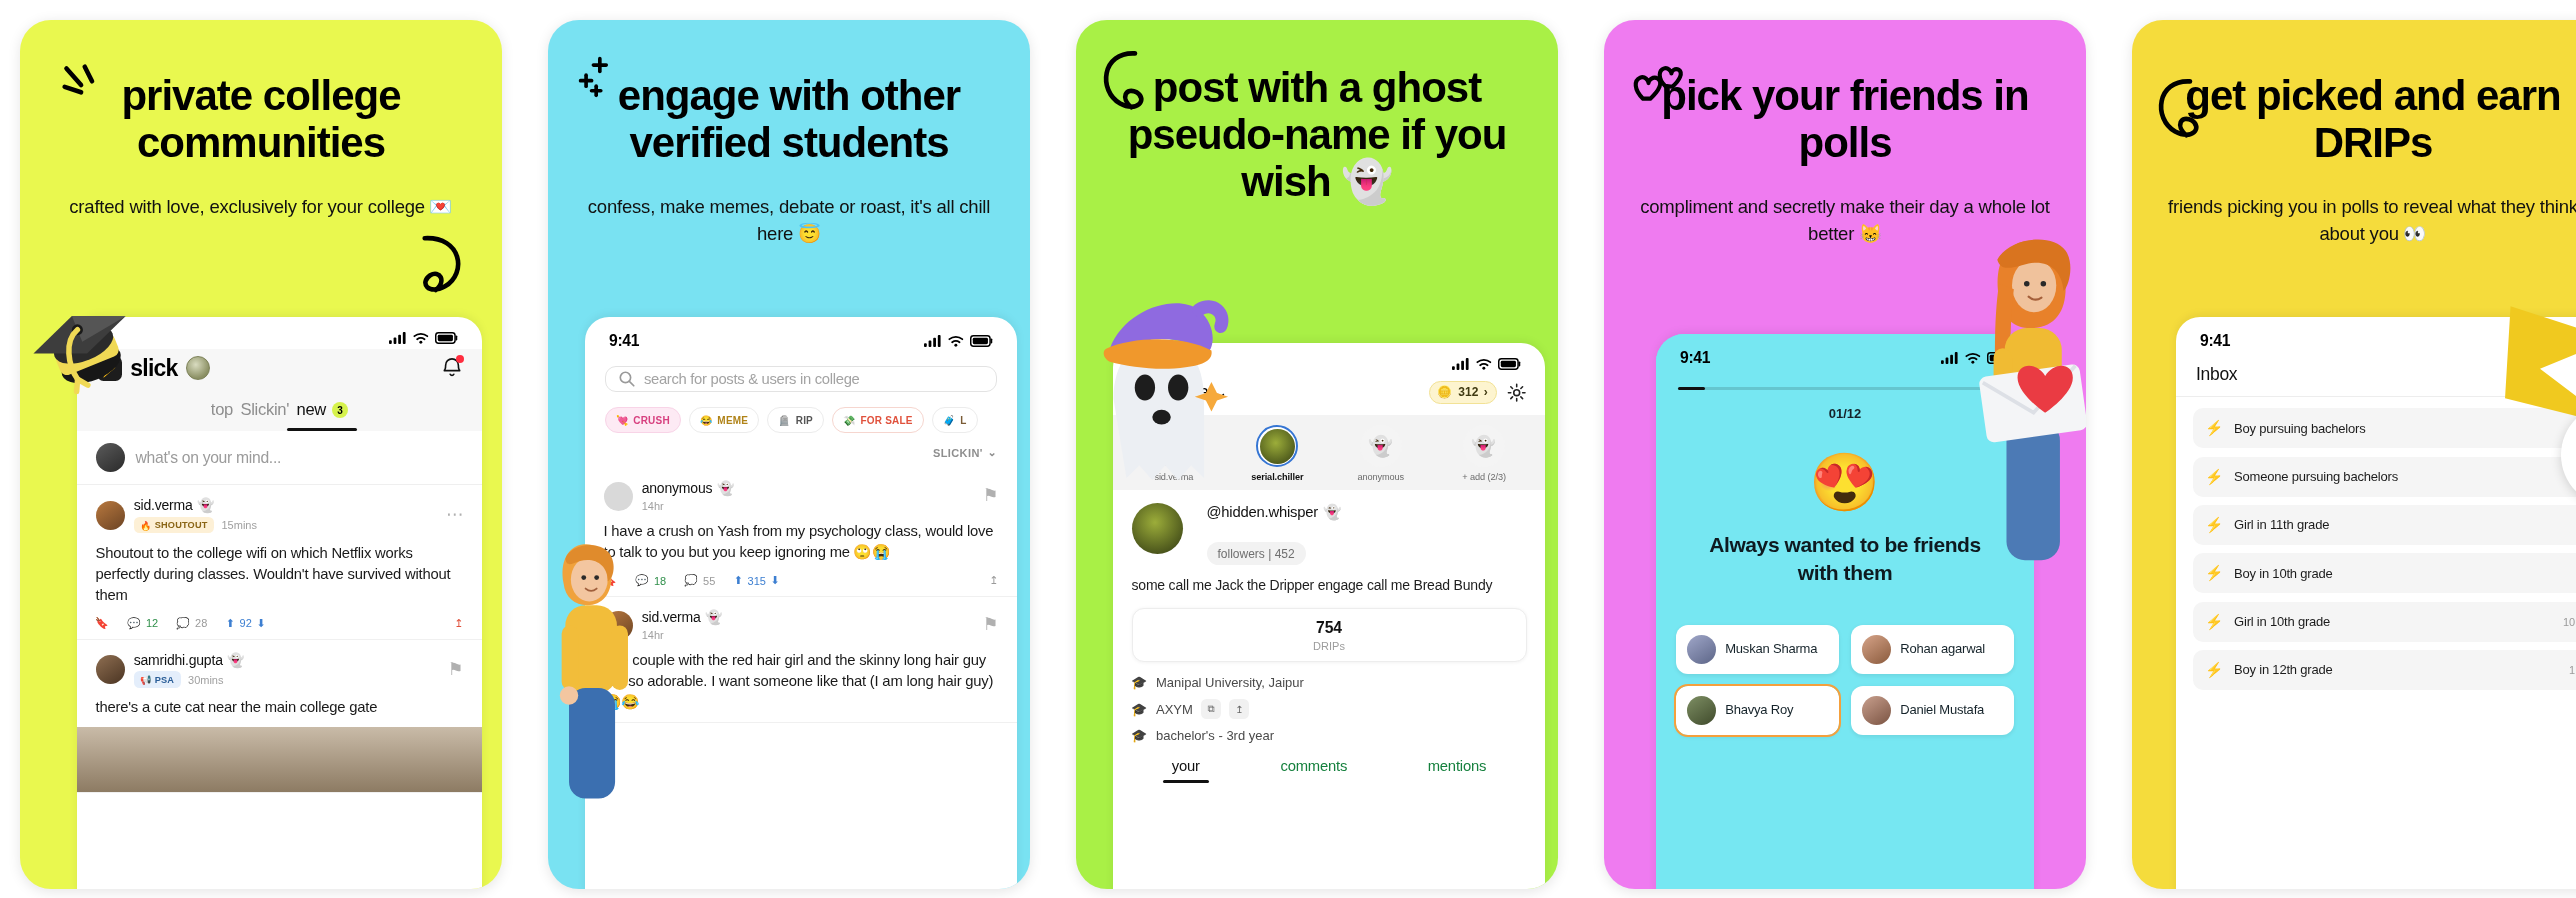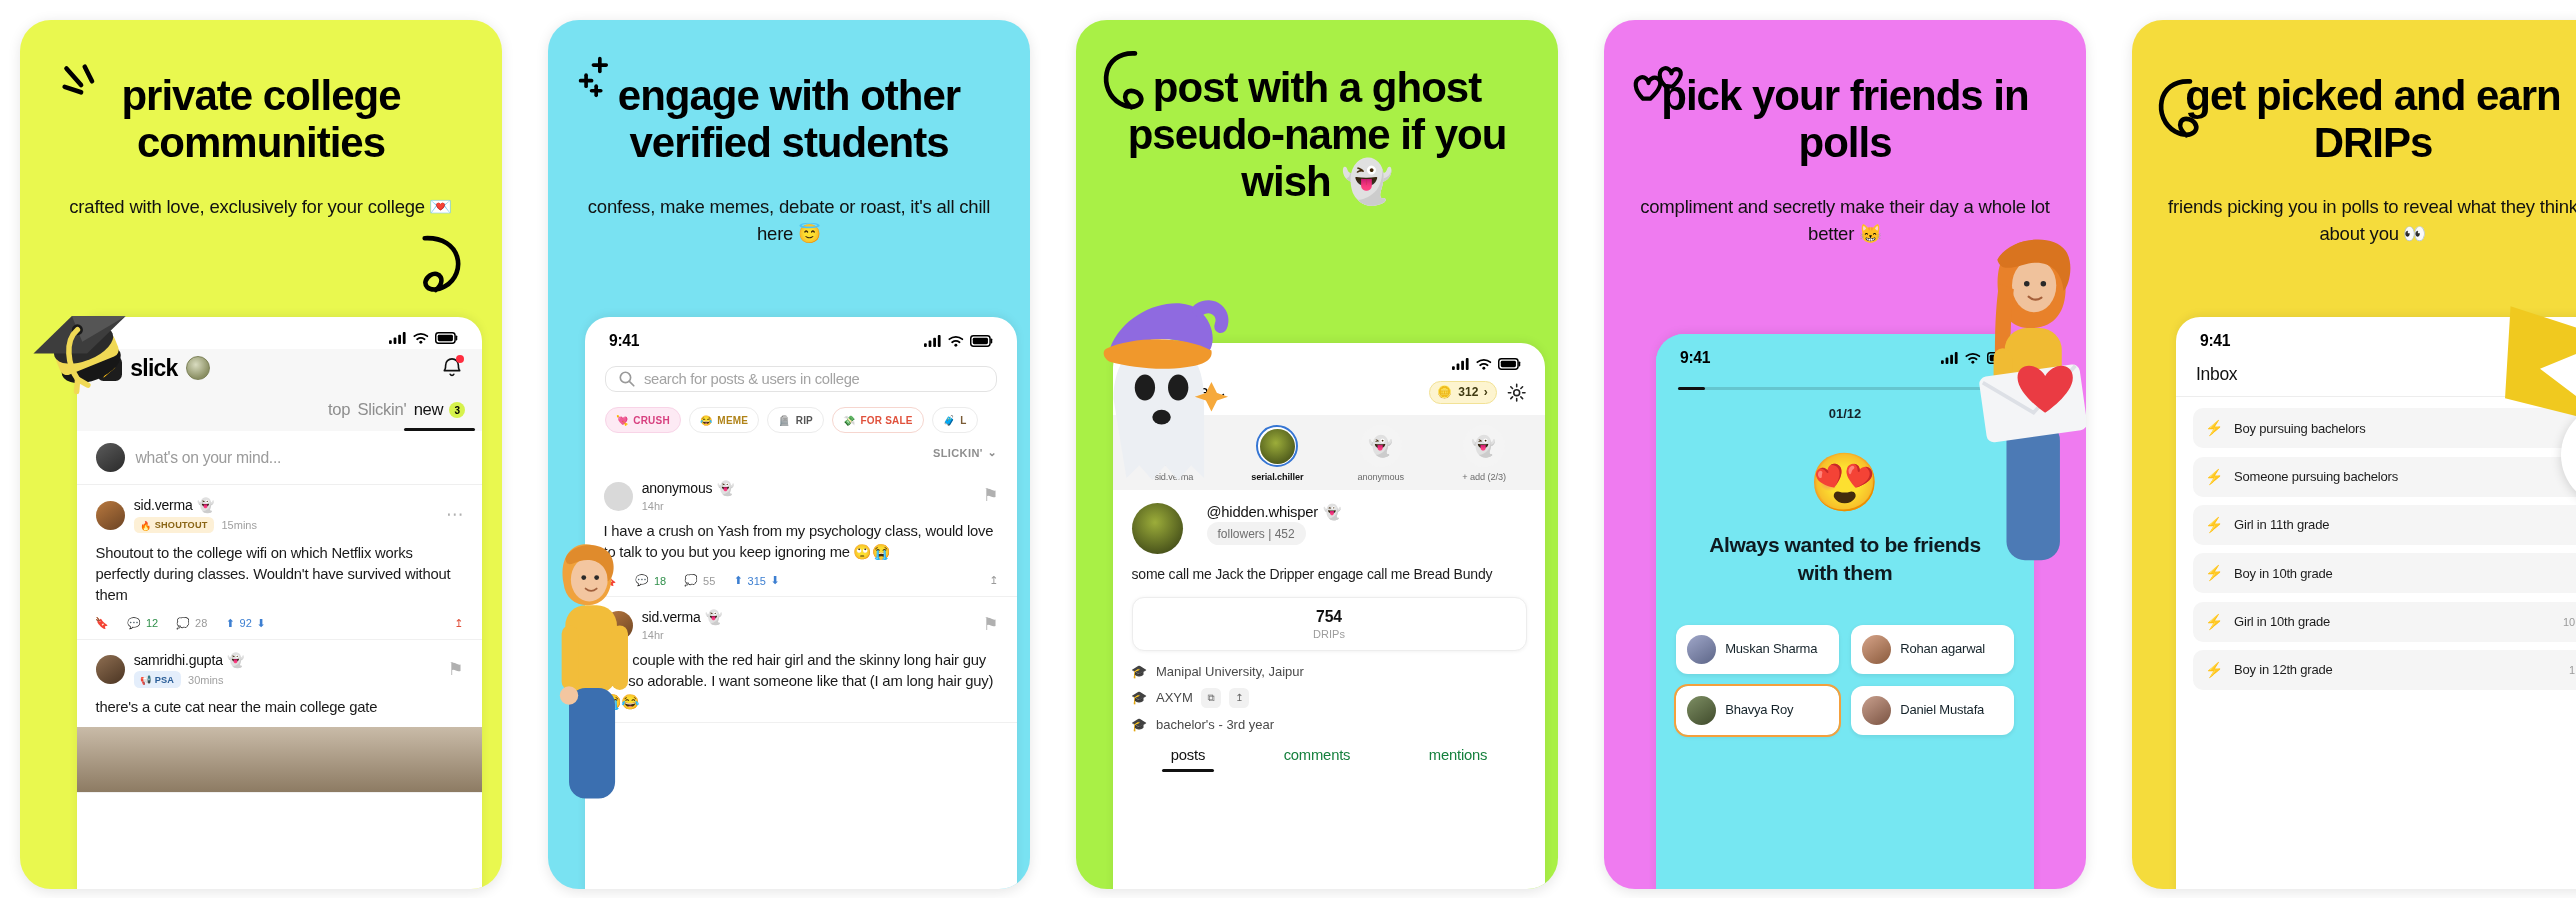--- a/index.html
+++ b/index.html
@@ -96,21 +96,21 @@
     width: 24px; height: 24px; border-radius: 50%;
     background: radial-gradient(circle at 40% 35%, #d9dcc0, #8a8f63 70%);
     border: 1.4px solid #7d8259;
   }
   .bell-wrap { position: relative; }
   .bell-dot {
     position: absolute; top: -0.9px; right: -1.8px;
     width: 8.3px; height: 8.3px; border-radius: 50%; background: #ff2d3f;
   }
   .tabs {
-    display: flex; align-items: flex-end; justify-content: flex-end;
+    display: flex; align-items: flex-end; justify-content: center;
     background: #f7f7f7;
     padding: 1.8px 13px 0 13px;
   }
   .tab {
     font-size: 16.6px; color: #8e8e8e; padding: 5.5px 3.7px 11px 3.7px;
     letter-spacing: -0.3px; position: relative; display:flex; align-items:center; gap:5.5px;
   }
   .tab.active { color: #111; font-weight: 500; }
   .tab.active::after {
     content: ""; position: absolute; left: -5.5px; right: -5.5px; bottom: 0;
@@ -226,21 +226,21 @@
   .story-label { font-size: 9.2px; color: #6c6c6c; letter-spacing: -0.1px; }
   .story-label.b { font-weight: 700; color:#111; }
   .prof-block { padding: 13px 18.5px 0 18.5px; }
   .prof-top { display: flex; gap: 24px; align-items: flex-start; }
   .prof-av {
     width: 51px; height: 51px; border-radius: 50%; flex: 0 0 51px;
     background: radial-gradient(circle at 45% 38%, #9cad3a, #46501a 78%);
   }
   .prof-handle { font-size: 14.8px; color:#111; display:flex; align-items:center; gap:5.5px; letter-spacing:-0.2px; }
   .followers-pill {
-    margin-top: 1px; display: inline-flex; align-items: center;
+    margin-top: 21px; display: inline-flex; align-items: center;
     background: #f2f2f2; border-radius: 13px; padding: 4.6px 11px;
     font-size: 12px; color: #6f6f6f;
   }
   .prof-bio { font-size: 14px; line-height: 1.4; color: #1e1e1e; margin-top: 11px; letter-spacing:-0.2px;}
   .stats {
     margin-top: 12px; display: flex; border: 0.9px solid #ededed;
     border-radius: 12px; background:#fff;
     box-shadow: 0 0.9px 3.7px rgba(0,0,0,0.05);
   }
   .stat { flex: 1; text-align: center; padding: 10px 0 9.2px 0; }
@@ -761,21 +761,21 @@
               <span class="mini-btn">⧉</span>
               <span class="mini-btn">↥</span>
             </div>
             <div class="inforow">
               <span>🎓</span>
               <span>bachelor's - 3rd year</span>
             </div>
           </div>
 
           <div class="proftabs">
-            <span class="ptab active">posts</span>
+            <span class="ptab active">your</span>
             <span class="ptab">comments</span>
             <span class="ptab">mentions</span>
           </div>
         </div>
       </div>
 
       <div class="deco ghost">
         <svg width="148" height="231" viewBox="0 0 160 250">
           <path d="M34 110 C34 70 56 44 84 44 C112 44 132 70 132 110 L132 196 l-14 -14 l-14 16 l-14 -16 l-14 16 l-14 -16 l-14 14 Z" fill="#eceff3"></path>
           <ellipse cx="68" cy="98" rx="11" ry="14" fill="#1d1d1d"></ellipse>

